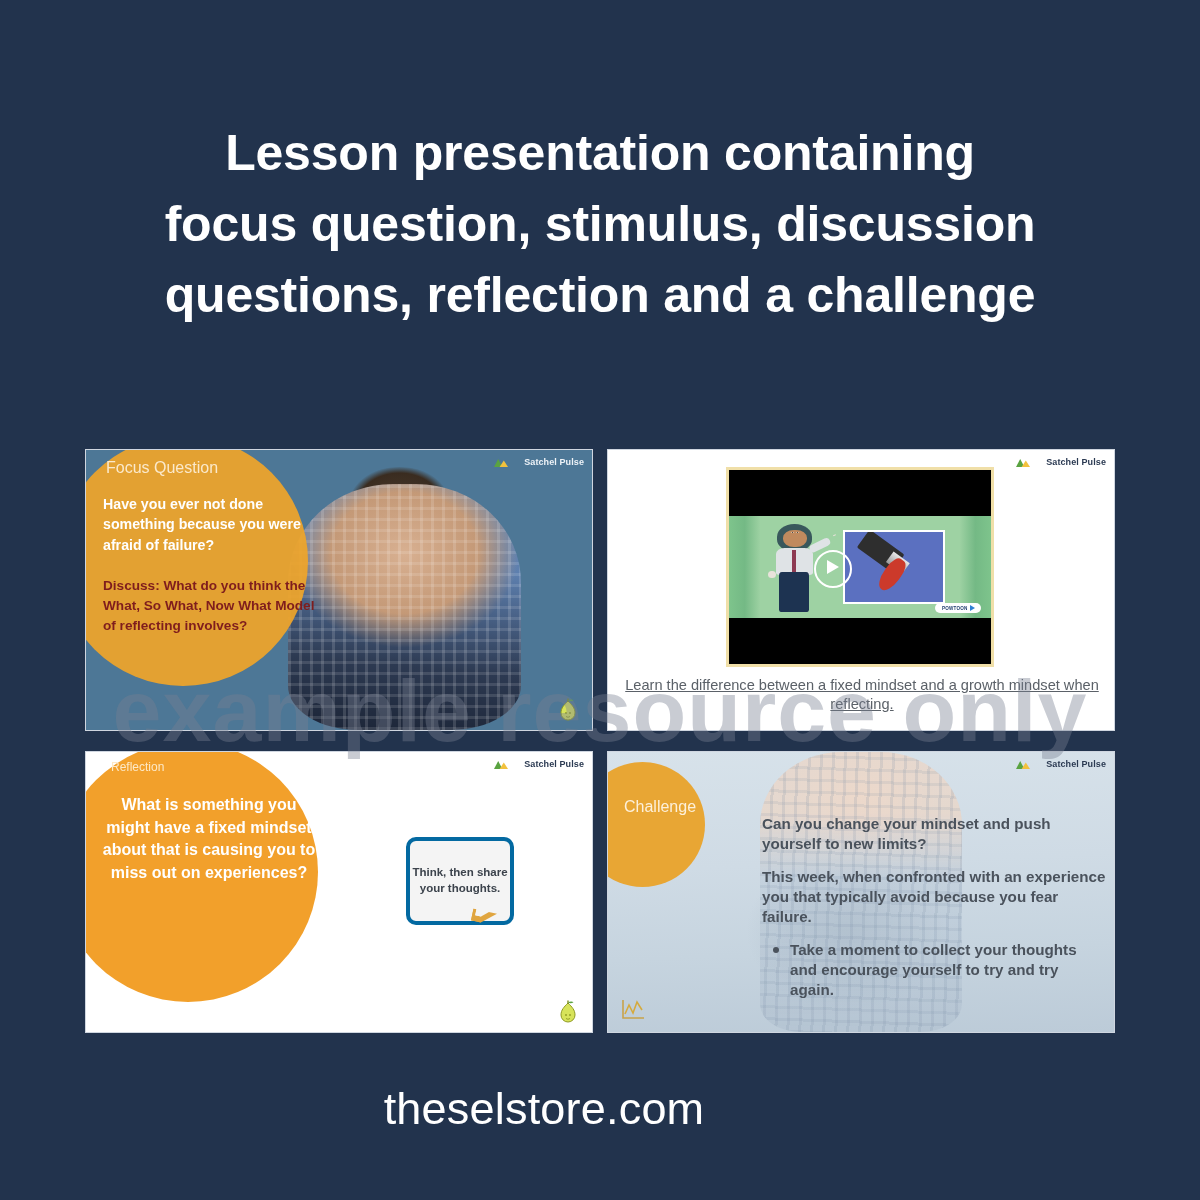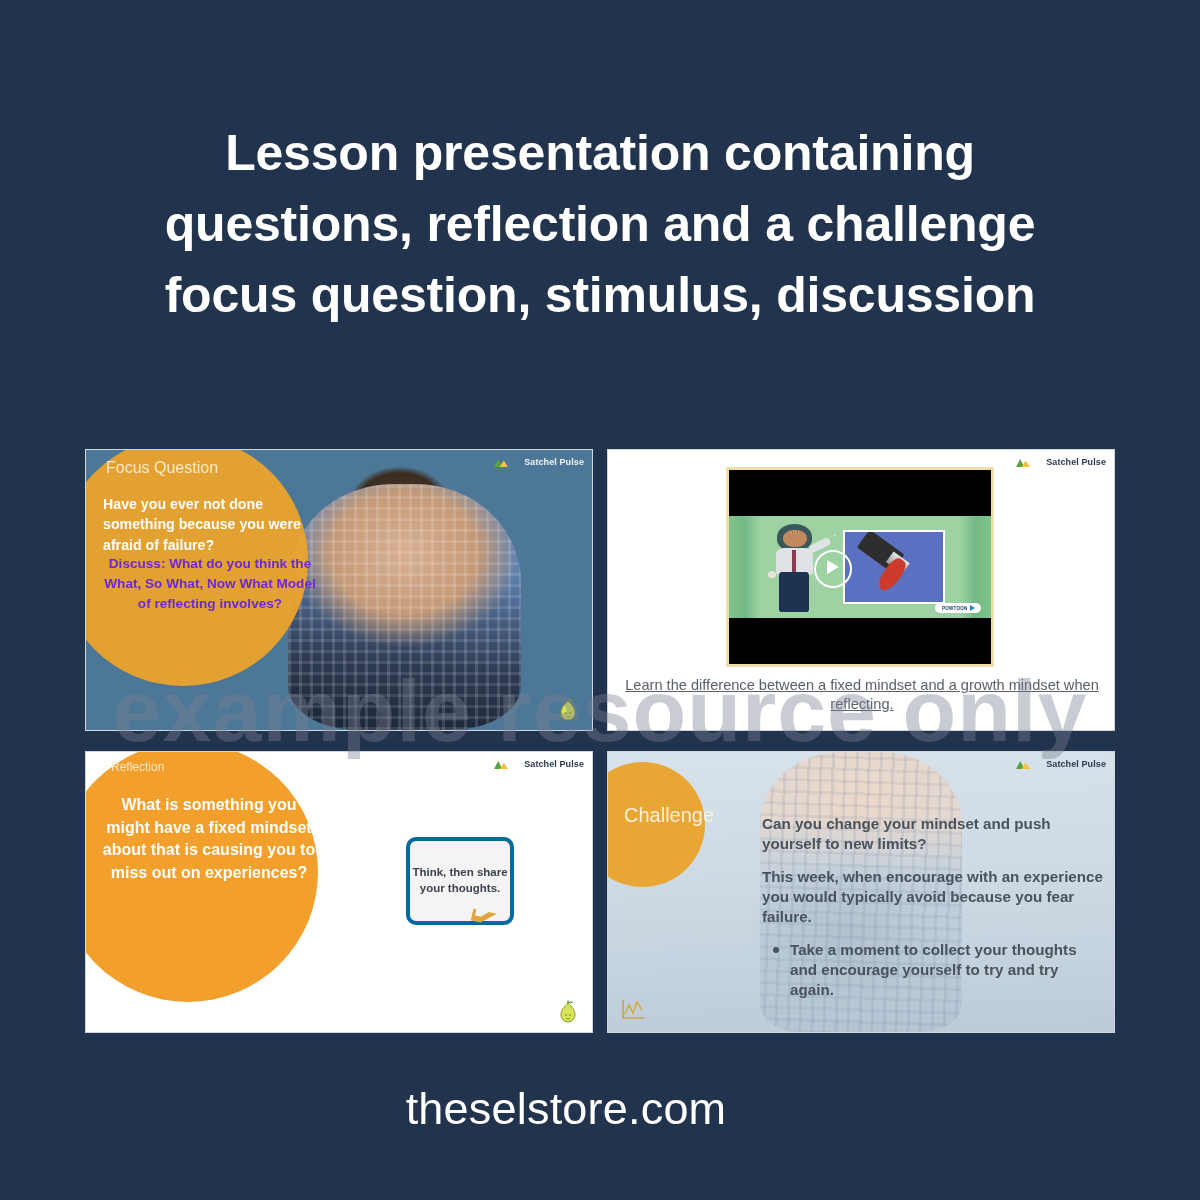--- a/index.html
+++ b/index.html
@@ -35,21 +35,20 @@
   .footer-url {
     position: absolute;
     left: 0;
     top: 1083px;
     width: 1088px;
     text-align: center;
     color: #ffffff;
     font-size: 45px;
     font-weight: 400;
     letter-spacing: 0.2px;
-    margin-left: 22px;
   }
 
   
   .slides-grid {
     position: absolute;
     left: 85px;
     top: 449px;
     width: 1030px;
     height: 608px;
   }
@@ -168,28 +167,28 @@
     z-index: 20;
     color: #ffffff;
     font-size: 14.2px;
     font-weight: 700;
     line-height: 1.44;
     text-align: left;
   }
   .s1-discuss {
     position: absolute;
     left: 17px;
-    top: 104px;
+    top: 126px;
     width: 214px;
     z-index: 20;
-    color: #6d28d9;
+    color: #7f1d1d;
     font-size: 13.6px;
     font-weight: 700;
     line-height: 1.46;
-    text-align: center;
+    text-align: left;
   }
 
   
   .pear-badge {
     position: absolute;
     right: 14px;
     bottom: 8px;
     z-index: 30;
   }
 
@@ -429,24 +428,24 @@
     top: 10px;
     width: 125px;
     height: 125px;
     background: #e8a634;
     border-radius: 50%;
     z-index: 10;
   }
   .s4-label {
     position: absolute;
     left: 16px;
-    top: 52px;
+    top: 46px;
     z-index: 20;
     color: #fdf0da;
-    font-size: 20px;
+    font-size: 16px;
     font-weight: 400;
   }
   .s4-body {
     position: absolute;
     left: 138px;
     top: 62px;
     width: 360px;
     z-index: 20;
   }
   .s4-p {
@@ -497,22 +496,22 @@
     white-space: nowrap;
     z-index: 60;
     pointer-events: none;
   }
 </style>
 </head>
 <body>
 
 <div class="headline">
   <span class="hl-line">Lesson presentation containing</span>
+  <span class="hl-line">focus question, stimulus, discussion</span>
   <span class="hl-line">questions, reflection and a challenge</span>
-  <span class="hl-line">focus question, stimulus, discussion</span>
 </div>
 
 <div class="slides-grid">
 
   <div class="slide tl">
     <div class="slide-inner">
       <div class="photo-sad">
         <div class="hair"></div>
         <div class="watch"></div>
       </div>
@@ -622,21 +621,21 @@
 
   <div class="slide br">
     <div class="slide-inner">
       <div class="photo-hands"></div>
       <div class="orange-circle-4"></div>
 
       <div class="s4-label">Challenge</div>
 
       <div class="s4-body">
         <p class="s4-p">Can you change your mindset and push yourself to new limits?</p>
-        <p class="s4-p">This week, when encourage with an experience you would typically avoid because you fear failure.</p>
+        <p class="s4-p">This week, when confronted with an experience you that typically avoid because you fear failure.</p>
         <ul class="s4-list">
           <li>Take a moment to collect your thoughts and encourage yourself to try and try again.</li>
         </ul>
       </div>
 
       <div class="logo">
         <svg class="logo-mark" width="14" height="9" viewBox="0 0 14 9">
           <polygon points="0,9 4.2,1 8.4,9" fill="#5aa341"></polygon>
           <polygon points="5.6,9 9.8,2.4 14,9" fill="#f2c13d"></polygon>
         </svg>

